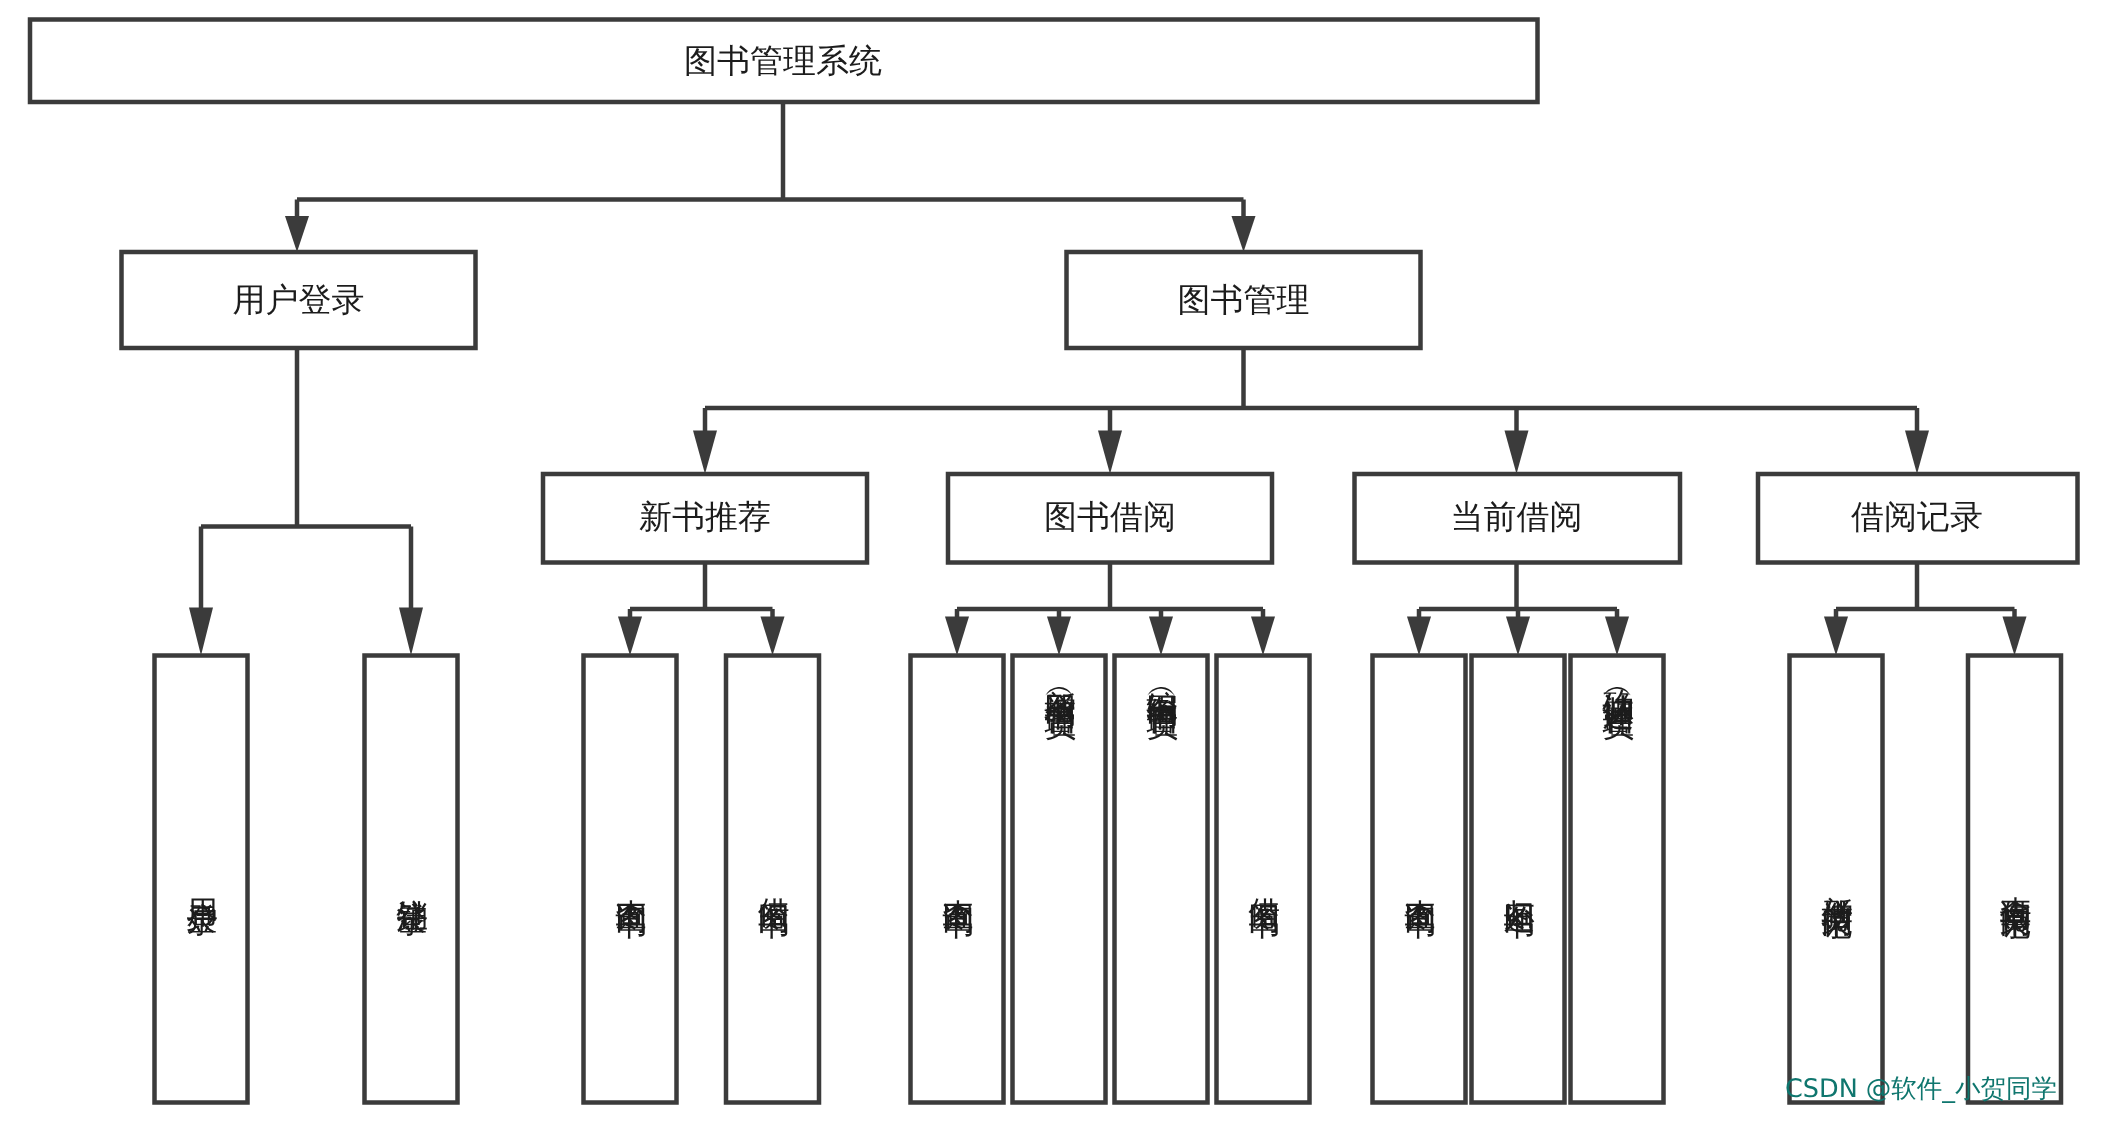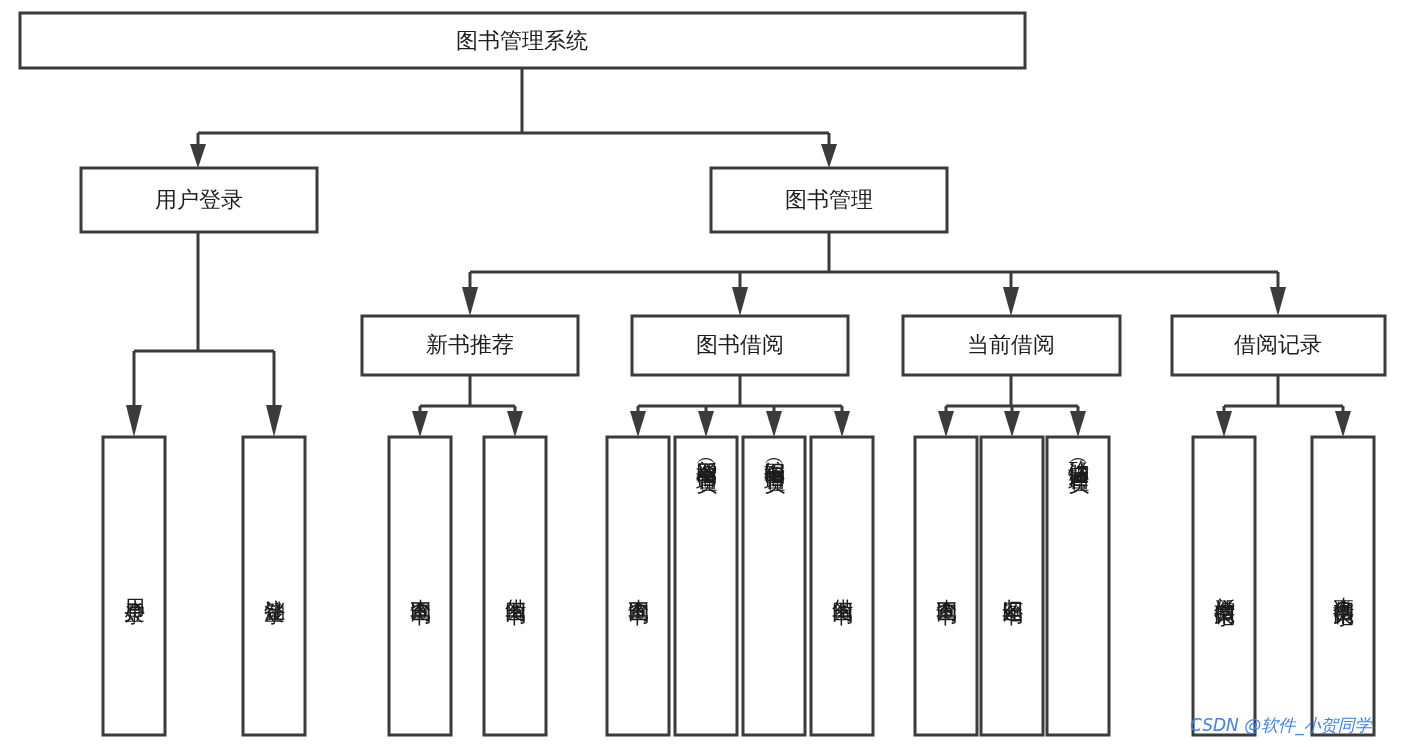--- a/index.html
+++ b/index.html
@@ -65,24 +65,23 @@
     letter-spacing: 2px;
     white-space: nowrap;
     text-align: center;
   }
   .watermark {
     position: absolute;
     left: 1190px;
     top: 714px;
     font-family: "DejaVu Sans", "Liberation Sans", sans-serif;
     font-size: 17px;
-    color: #3b82f6;
+    color: #0f766e;
     white-space: nowrap;
     pointer-events: none;
-    font-style: italic;
   }
 </style>
 </head>
 <body>
 
 <div id="diagram-root">
 
   <svg id="flow" viewBox="0 0 1405 747">
 
     <g>

